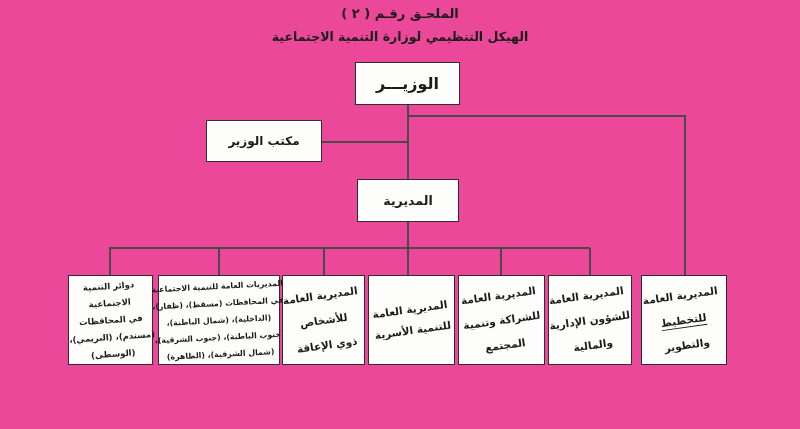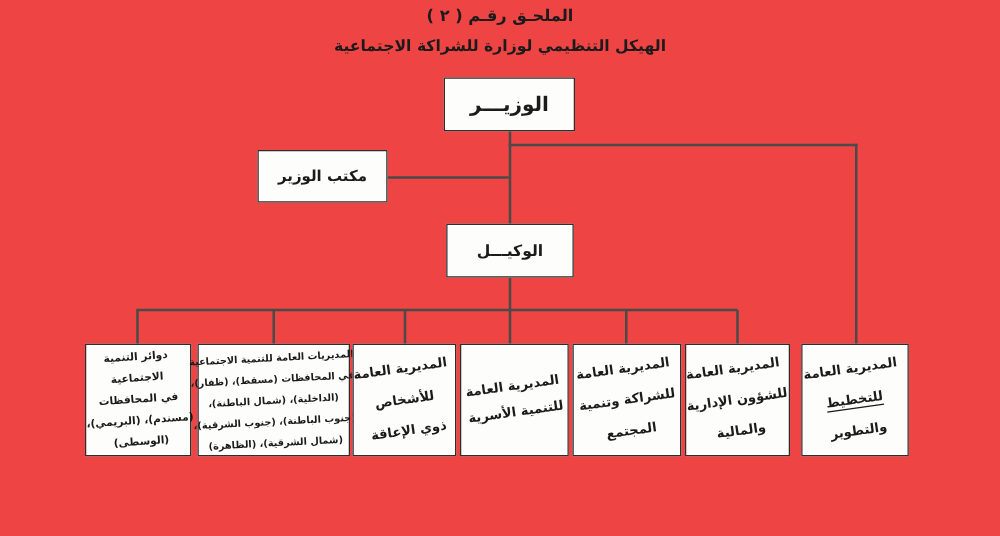--- a/index.html
+++ b/index.html
@@ -1,34 +1,34 @@
 <!DOCTYPE html>
 <html lang="ar"><head>
 <meta charset="utf-8">
 <style>
   html,body{margin:0;padding:0;background:#e8e8e8;}
   .canvas{
     position:relative;width:800px;height:429px;margin:0 auto;
-    background:#ef4444;overflow:hidden;
+    background:#ec4899;overflow:hidden;
     font-family:"DejaVu Sans",sans-serif;color:#1b1b1b;
   }
   
   .title-block{position:absolute;left:230px;top:6px;width:340px;text-align:center;font-weight:bold;}
   .title-line1{font-size:13px;margin-bottom:8px;letter-spacing:.5px;}
   .title-line2{font-size:12.5px;}
   
   .node{
     position:absolute;box-sizing:border-box;
     border:1.6px solid #2e2e2e;background:#fdfdfc;
     display:flex;align-items:center;justify-content:center;
     text-align:center;font-weight:bold;
   }
   .node .line{white-space:nowrap;}
   #minister{left:355px;top:62px;width:105px;height:43px;font-size:16px;}
-  #office{left:206px;top:120px;width:104px;height:42px;font-size:12px;}
+  #office{left:206px;top:120px;width:116px;height:42px;font-size:12px;}
   #wakeel{left:357px;top:179px;width:102px;height:43px;font-size:12.5px;}
   .bottom{top:275px;height:90px;}
   #b1{left:68px;width:85px;}
   #b2{left:158px;width:122px;}
   #b3{left:282px;width:83px;}
   #b4{left:368px;width:87px;}
   #b5{left:458px;width:87px;}
   #b6{left:548px;width:84px;}
   #b7{left:641px;width:86px;}
   .b-sm .line{font-size:8.5px;line-height:17px;}
@@ -52,21 +52,21 @@
   .drop{top:248px;height:27px;}
   #d1{left:109px;} #d2{left:218px;} #d3{left:323px;} #d5{left:500px;} #d6{left:589px;}
 </style>
 </head>
 <body>
 
 <div class="canvas">
 
   <div class="title-block" dir="rtl">
     <div class="title-line1">الملحـق رقـم ( ٢ )</div>
-    <div class="title-line2">الهيكل التنظيمي لوزارة للشراكة الاجتماعية</div>
+    <div class="title-line2">الهيكل التنظيمي لوزارة التنمية الاجتماعية</div>
   </div>
 
   <div class="vline" id="c-v-minister"></div>
   <div class="hline" id="c-h-office"></div>
   <div class="hline" id="c-h-right"></div>
   <div class="vline" id="c-v-right"></div>
   <div class="vline" id="c-v-wakeel"></div>
   <div class="hline" id="c-bus"></div>
   <div class="vline drop" id="d1"></div>
   <div class="vline drop" id="d2"></div>
@@ -76,21 +76,21 @@
 
   <div class="node" id="minister" dir="rtl">
     <span class="line">الوزيـــر</span>
   </div>
 
   <div class="node" id="office" dir="rtl">
     <span class="line">مكتب الوزير</span>
   </div>
 
   <div class="node" id="wakeel" dir="rtl">
-    <span class="line">الوكيـــل</span>
+    <span class="line">المديرية</span>
   </div>
 
   <div class="node bottom b-sm" id="b1">
     <div class="tilt-4" dir="rtl">
       <div class="line">دوائر التنمية</div>
       <div class="line">الاجتماعية</div>
       <div class="line">في المحافظات</div>
       <div class="line">(مسندم)، (البريمي)،</div>
       <div class="line">(الوسطى)</div>
     </div>

